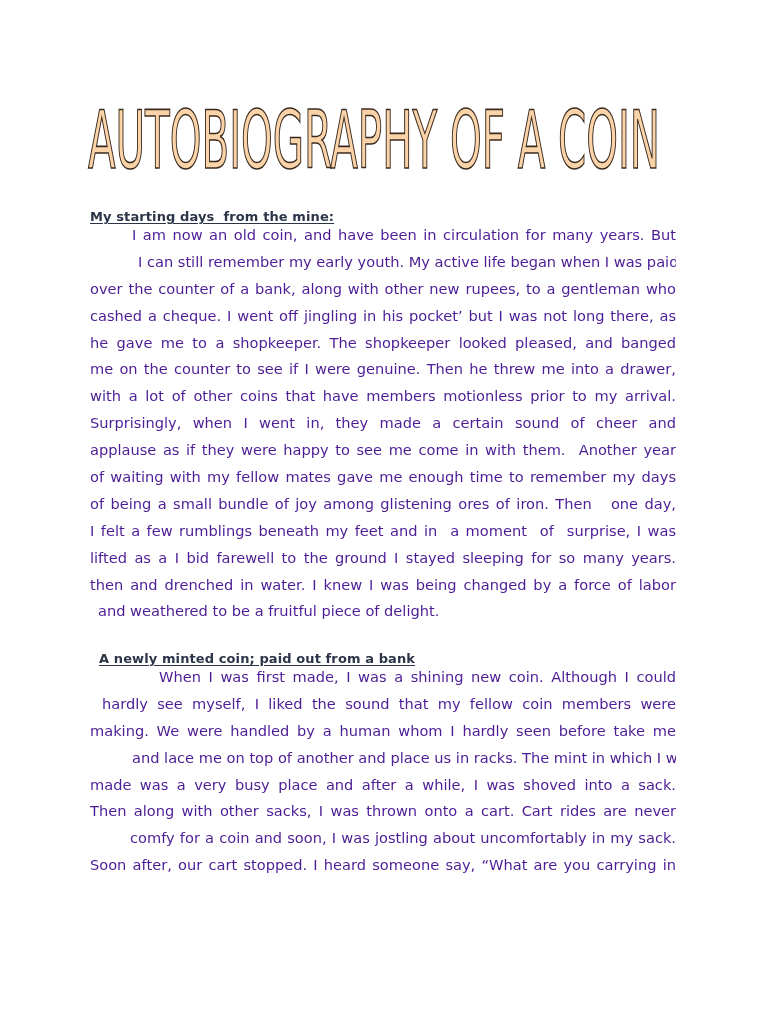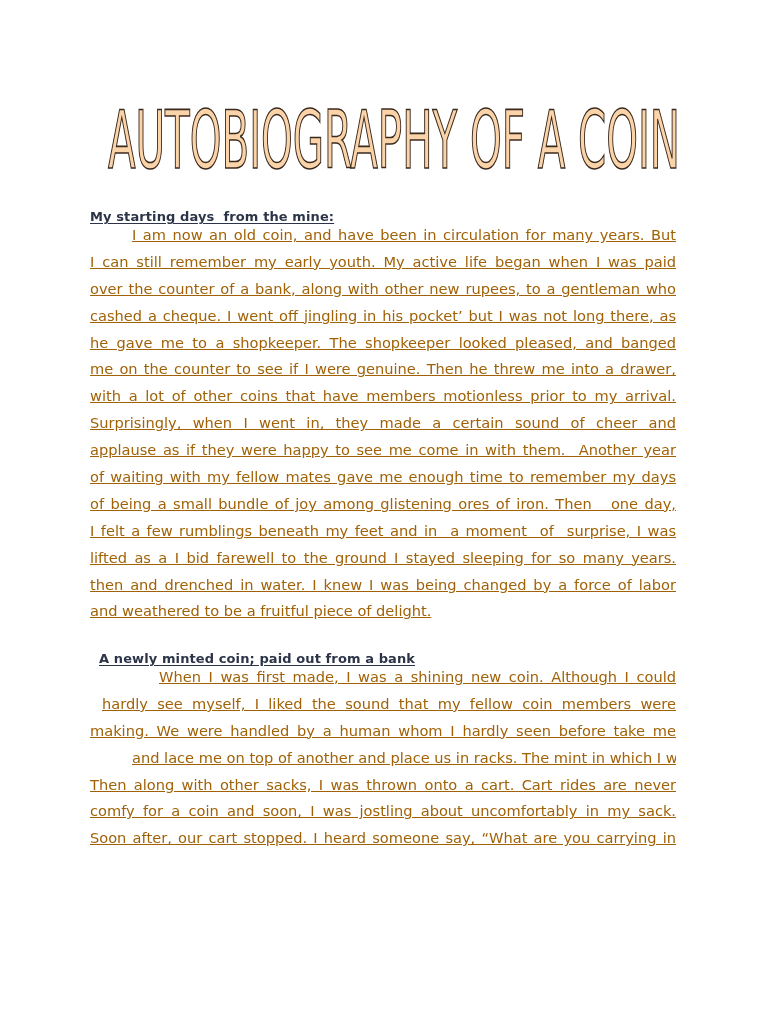--- a/index.html
+++ b/index.html
@@ -4,60 +4,59 @@
 <style>
   html, body { margin:0; padding:0; }
   body {
     width:768px; height:1024px; overflow:hidden;
     background:#ffffff;
     font-family:"DejaVu Sans", sans-serif;
     color:#3c3c46;
     position:relative;
   }
   .title-wrap {
-    position:absolute; left:104px; top:106px; width:580px; height:70px;
+    position:absolute; left:84px; top:106px; width:580px; height:70px;
   }
   .title-wrap svg { width:580px; height:70px; display:block; }
   .heading {
     position:absolute;
     font-weight:bold; font-size:13px;
     color:#2c3448;
     text-decoration:underline;
     text-underline-offset:2px;
     white-space:pre;
     letter-spacing:0.1px;
   }
   .para {
     position:absolute; left:90px; width:586px;
     font-size:14.6px;
     line-height:26.9px;
     text-align:justify;
     text-align-last:justify;
-    color:#a16207;
-    text-decoration:underline;
+    color:#4c1d95;
   }
   .line { display:block; height:26.9px; white-space:nowrap; overflow:hidden; }
-  .line.last { text-align-last:left; }
+  .line.last { text-align-last:left;margin-left:8px; }
 </style>
 </head>
 <body>
 
 <div>
 
   <div class="title-wrap">
     <svg viewBox="0 0 580 70" preserveAspectRatio="none">
       <text id="title-text" x="290" y="62" text-anchor="middle" font-family="DejaVu Sans Condensed, DejaVu Sans, sans-serif" font-size="80" textLength="572" lengthAdjust="spacingAndGlyphs" fill="#fbd3a8" stroke="#3a2a1e" stroke-width="1.6">AUTOBIOGRAPHY OF A COIN</text>
     </svg>
   </div>
 
   <div class="heading" style="left:90px; top:209px;">My starting days  from the mine:</div>
 
   <div class="para" style="top:222px;">
     <span class="line" style="padding-left:42px;"><span style="white-space: pre;">I am now an old coin, and have been in circulation for many years. But</span></span>
-    <span class="line"><span style="white-space: pre;">I can still remember my early youth. My active life began when I was paid</span></span>
+    <span class="line"><span style="white-space: pre; margin-left: 48px;">I can still remember my early youth. My active life began when I was paid</span></span>
     <span class="line"><span style="white-space: pre;">over the counter of a bank, along with other new rupees, to a gentleman who</span></span>
     <span class="line"><span style="white-space: pre;">cashed a cheque. I went off jingling in his pocket’ but I was not long there, as</span></span>
     <span class="line"><span style="white-space: pre;">he gave me to a shopkeeper. The shopkeeper looked pleased, and banged</span></span>
     <span class="line"><span style="white-space: pre;">me on the counter to see if I were genuine. Then he threw me into a drawer,</span></span>
     <span class="line"><span style="white-space: pre;">with a lot of other coins that have members motionless prior to my arrival.</span></span>
     <span class="line"><span style="white-space: pre;">Surprisingly, when I went in, they made a certain sound of cheer and</span></span>
     <span class="line"><span style="white-space: pre;">applause as if they were happy to see me come in with them.  Another year</span></span>
     <span class="line"><span style="white-space: pre;">of waiting with my fellow mates gave me enough time to remember my days</span></span>
     <span class="line"><span style="white-space: pre;">of being a small bundle of joy among glistening ores of iron. Then   one day,</span></span>
     <span class="line"><span style="white-space: pre;">I felt a few rumblings beneath my feet and in  a moment  of  surprise, I was</span></span>
@@ -66,18 +65,19 @@
     <span class="line last">and weathered to be a fruitful piece of delight.</span>
   </div>
 
   <div class="heading" style="left:99px; top:651px;">A newly minted coin; paid out from a bank</div>
 
   <div class="para" style="top:664px;">
     <span class="line" style="padding-left:69px;"><span style="white-space: pre; margin-top: 39px;">When I was first made, I was a shining new coin. Although I could</span></span>
     <span class="line"><span style="white-space: pre; margin-left: 12px;">hardly see myself, I liked the sound that my fellow coin members were</span></span>
     <span class="line"><span style="white-space: pre;">making. We were handled by a human whom I hardly seen before take me</span></span>
     <span class="line"><span style="white-space: pre; margin-left: 42px;">and lace me on top of another and place us in racks. The mint in which I was</span></span>
+    <span class="line"><span style="white-space: pre;">made was a very busy place and after a while, I was shoved into a sack.</span></span>
     <span class="line"><span style="white-space: pre;">Then along with other sacks, I was thrown onto a cart. Cart rides are never</span></span>
-    <span class="line"><span style="white-space: pre;">comfy for a coin and soon, I was jostling about uncomfortably in my sack.</span></span>
+    <span class="line"><span style="white-space: pre; margin-left: 40px;">comfy for a coin and soon, I was jostling about uncomfortably in my sack.</span></span>
     <span class="line"><span style="white-space: pre;">Soon after, our cart stopped. I heard someone say, “What are you carrying in</span></span>
   </div>
 
 </div>
 
 </body></html>

